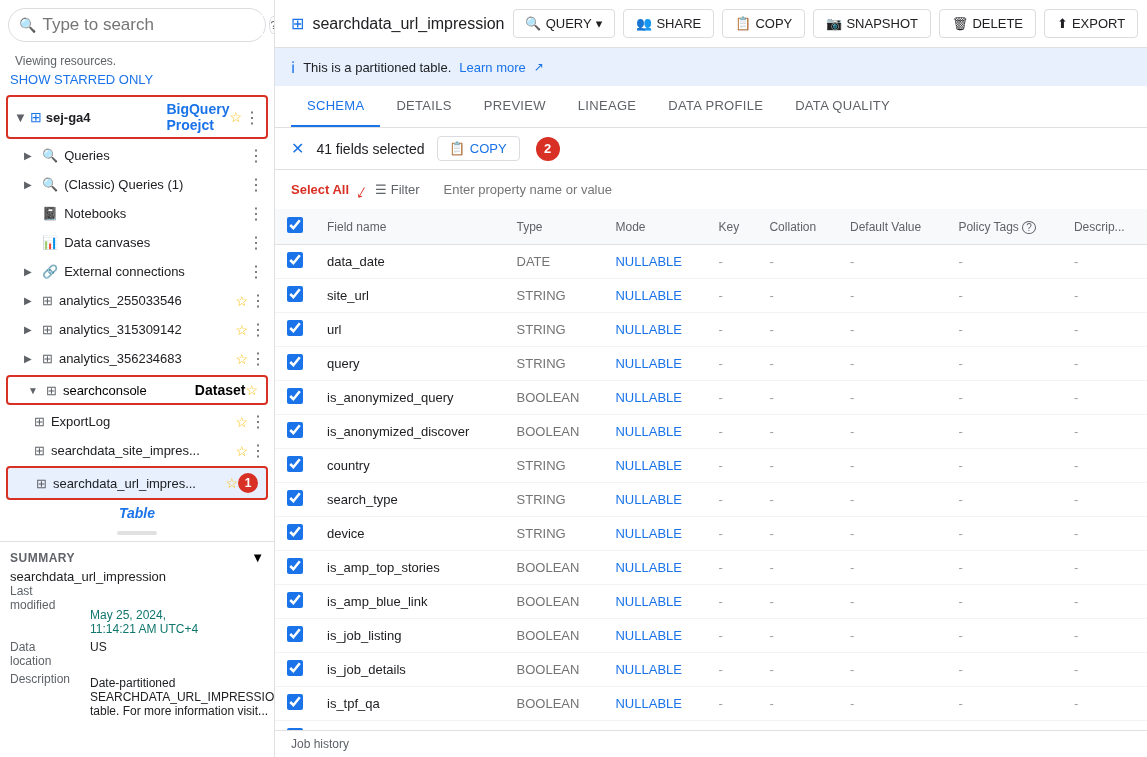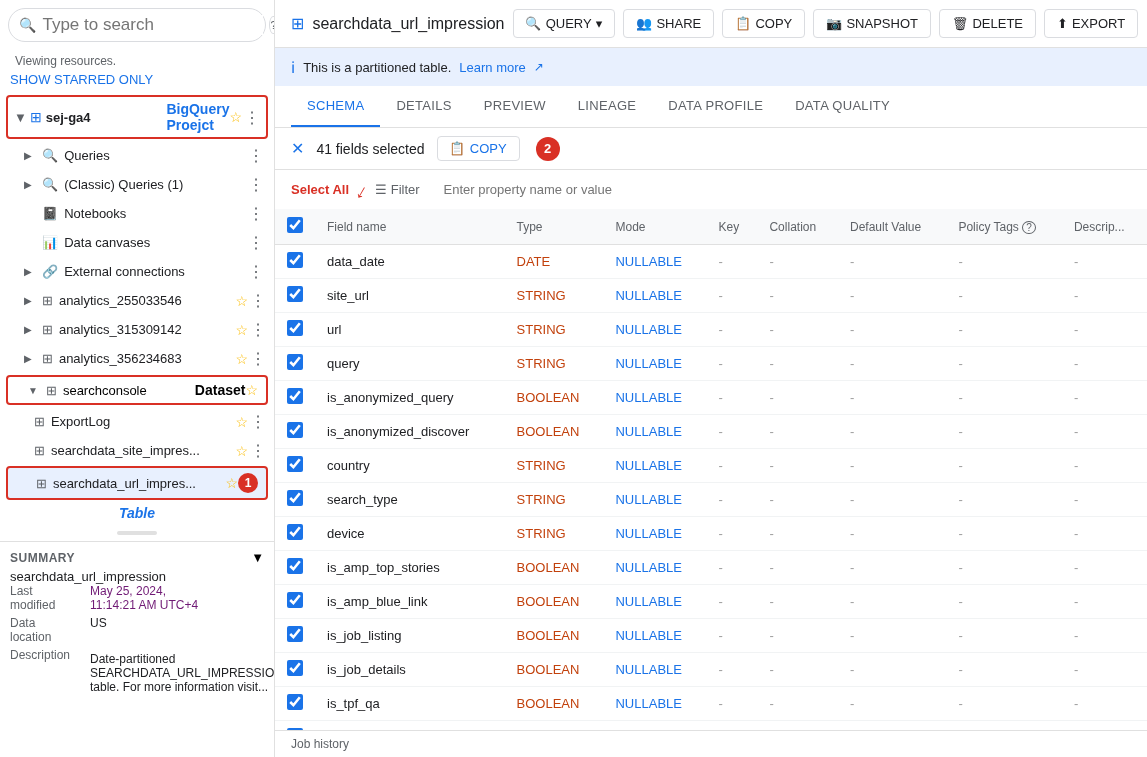--- a/index.html
+++ b/index.html
@@ -118,21 +118,21 @@
       align-items: center;
       justify-content: space-between;
       cursor: pointer;
     }
     .summary-title { font-weight: 600; color: #5f6368; font-size: 12px; letter-spacing: 0.5px; }
     .summary-table-name { font-size: 13px; color: #202124; font-weight: 500; margin-top: 4px; }
     .summary-project { color: #1a73e8; font-size: 12px; margin-bottom: 8px; }
     .summary-row { display: flex; margin-bottom: 4px; }
     .summary-key { color: #5f6368; font-size: 12px; width: 80px; min-width: 80px; }
     .summary-val { color: #202124; font-size: 12px; }
-    .summary-val.orange { color: #701a75; }
+    .summary-val.orange { color: #0f766e; margin-top: 24px; }
     .summary-desc { color: #202124; font-size: 12px; margin-top: 4px; }
 
     .divider-bar { width: 40px; height: 4px; background: #e0e0e0; border-radius: 2px; margin: 6px auto; }
 
     
     .main {
       flex: 1;
       display: flex;
       flex-direction: column;
       overflow: hidden;
@@ -279,21 +279,21 @@
       color: #202124;
       font-size: 13px;
       white-space: nowrap;
     }
     .checkbox-col { width: 36px; }
     .cb {
       width: 16px;
       height: 16px;
       accent-color: #1a73e8;
     }
-    .type-cell { color: #c2410c; }
+    .type-cell { color: #737373; }
     .mode-cell { color: #1a73e8; }
     .dash-cell { color: #9e9e9e; }
   </style>
 </head>
 <body>
 
 <div class="sidebar">
 
   <div class="search-bar">
     <span class="search-icon-char">🔍</span>

